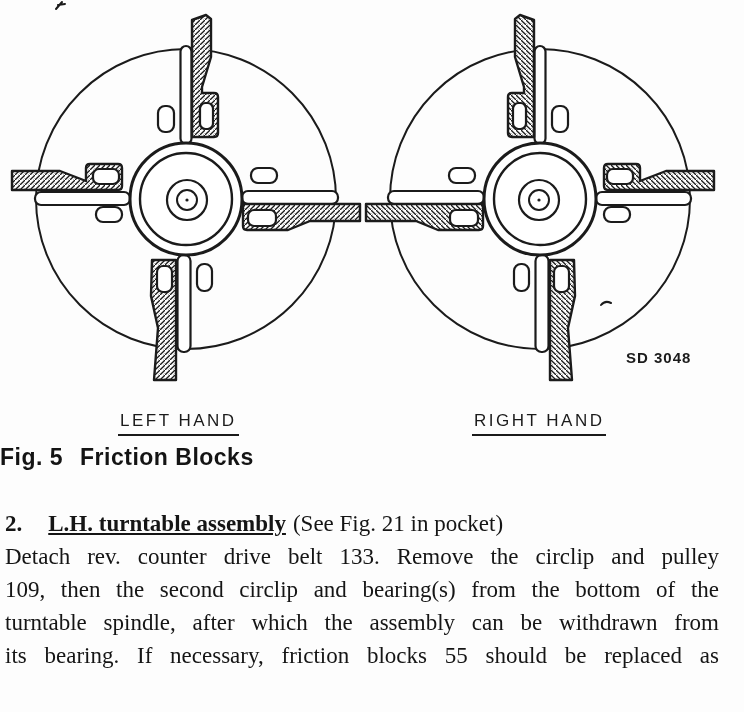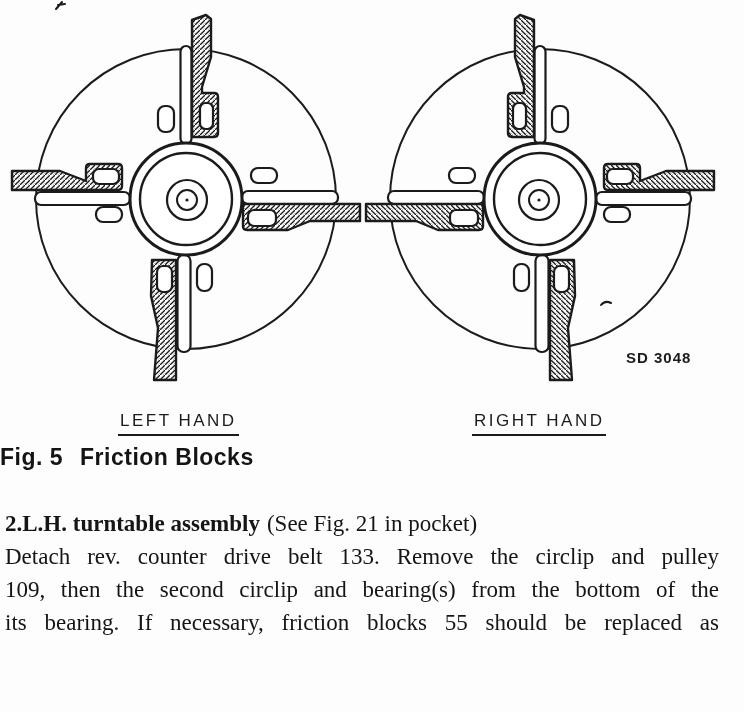--- a/index.html
+++ b/index.html
@@ -36,21 +36,21 @@
     color:#141414;
     white-space:nowrap;
   }
   .caption .cap-title{margin-left:17px;}
   .textblock{
     position:absolute;left:5px;top:507px;width:714px;
     font-size:23px;line-height:33px;color:#151515;
   }
   .heading{white-space:nowrap;}
   .heading .hnum{font-weight:bold;}
-  .heading .htitle{font-weight:bold;}
+  .heading .htitle{font-weight:bold;margin-left:26px;text-decoration:underline;}
   .heading .hnote{margin-left:7px;}
   .pline{
     text-align:justify;
     text-align-last:justify;
     height:33px;overflow:hidden;
   }
   .pline.last{text-align-last:left;}
 </style>
 </head>
 <body>
@@ -119,16 +119,17 @@
   <div class="caption">
     <span>Fig. 5</span><span class="cap-title">Friction Blocks</span>
   </div>
 
   <div class="textblock">
     <div class="heading">
       <span class="hnum">2.</span><span class="htitle">L.H. turntable assembly</span><span class="hnote">(See Fig. 21 in pocket)</span>
     </div>
     <div class="pline">Detach rev. counter drive belt 133. Remove the circlip and pulley</div>
     <div class="pline">109, then the second circlip and bearing(s) from the bottom of the</div>
+    <div class="pline">turntable spindle, after which the assembly can be withdrawn from</div>
     <div class="pline">its bearing. If necessary, friction blocks 55 should be replaced as</div>
   </div>
 
 </div>
 
 </body></html>

